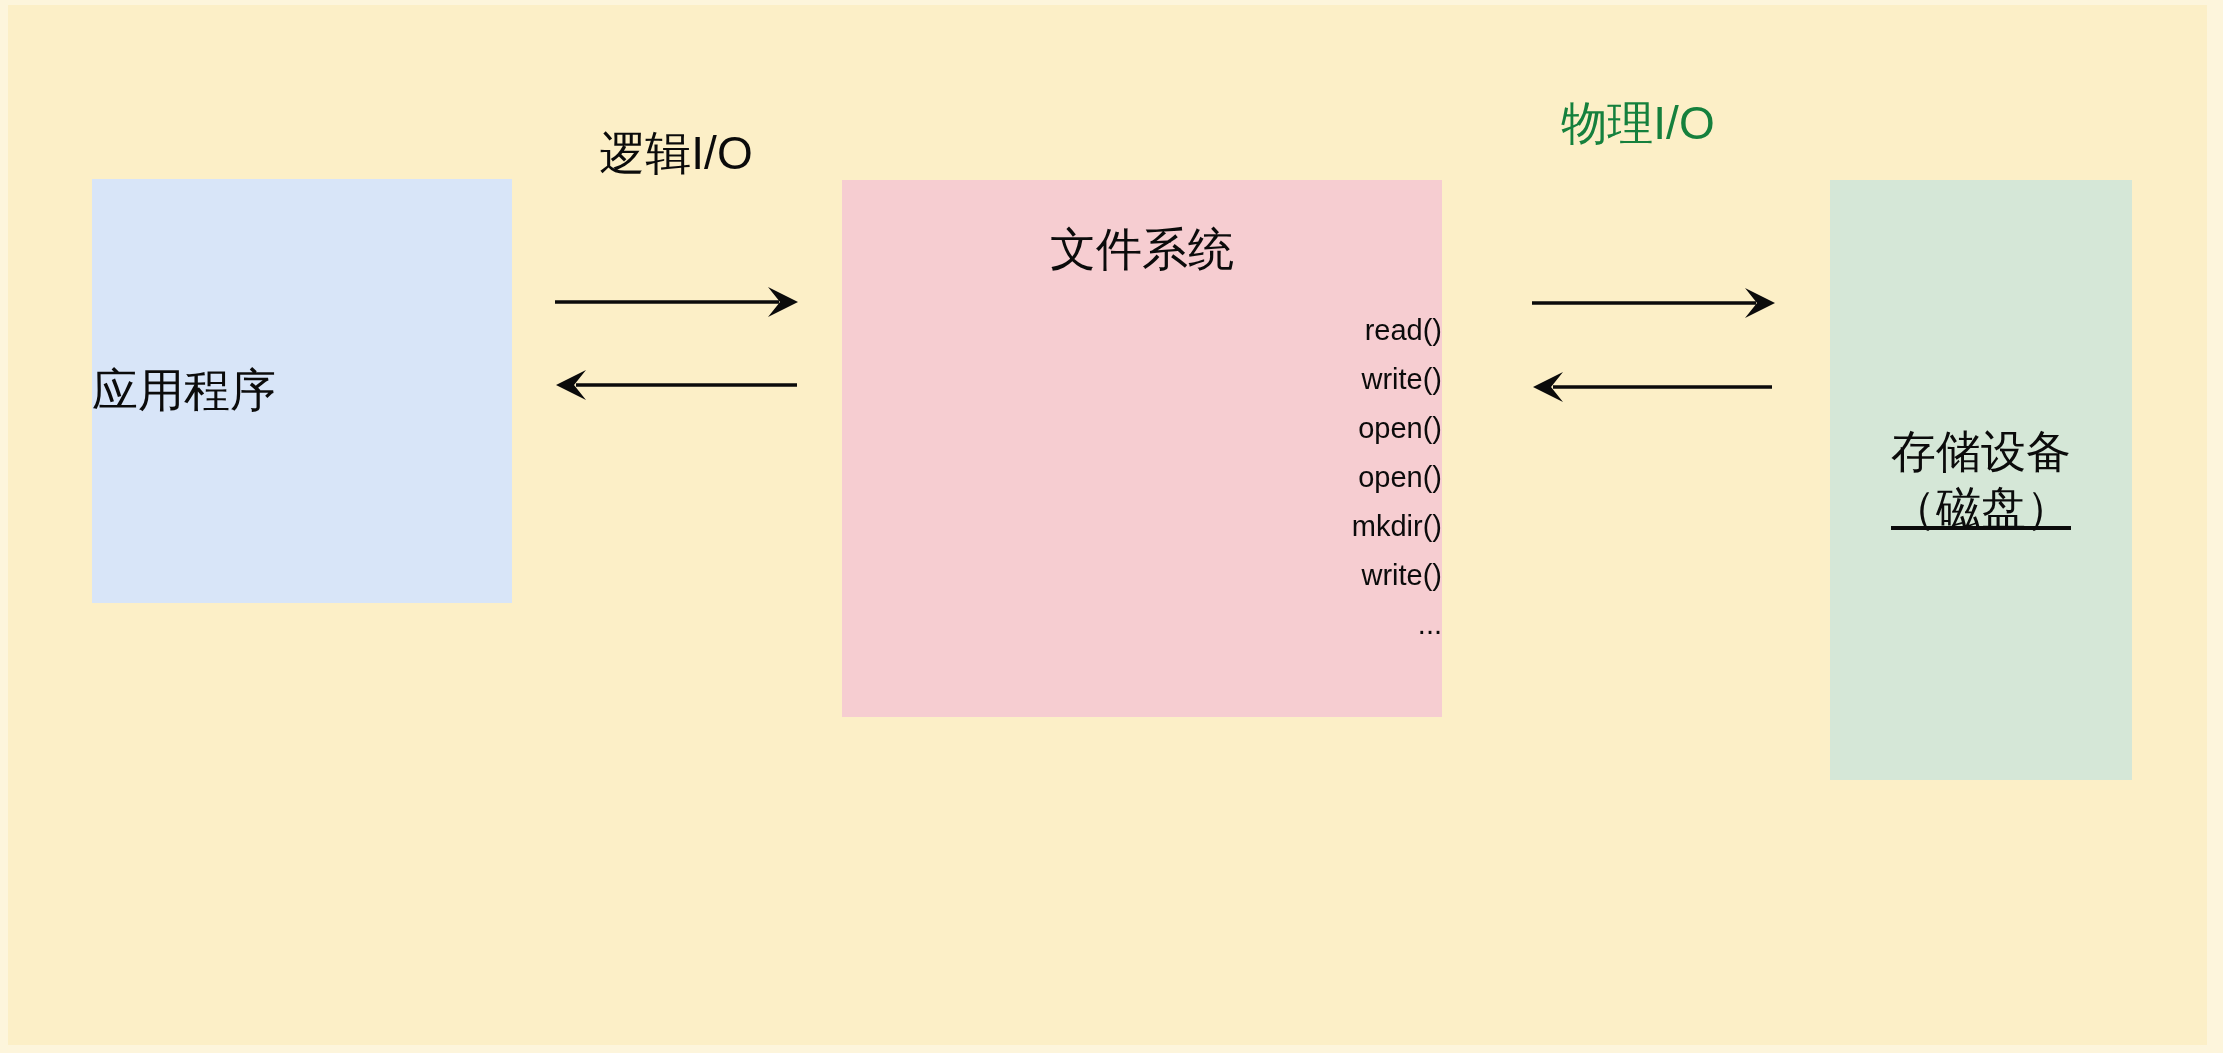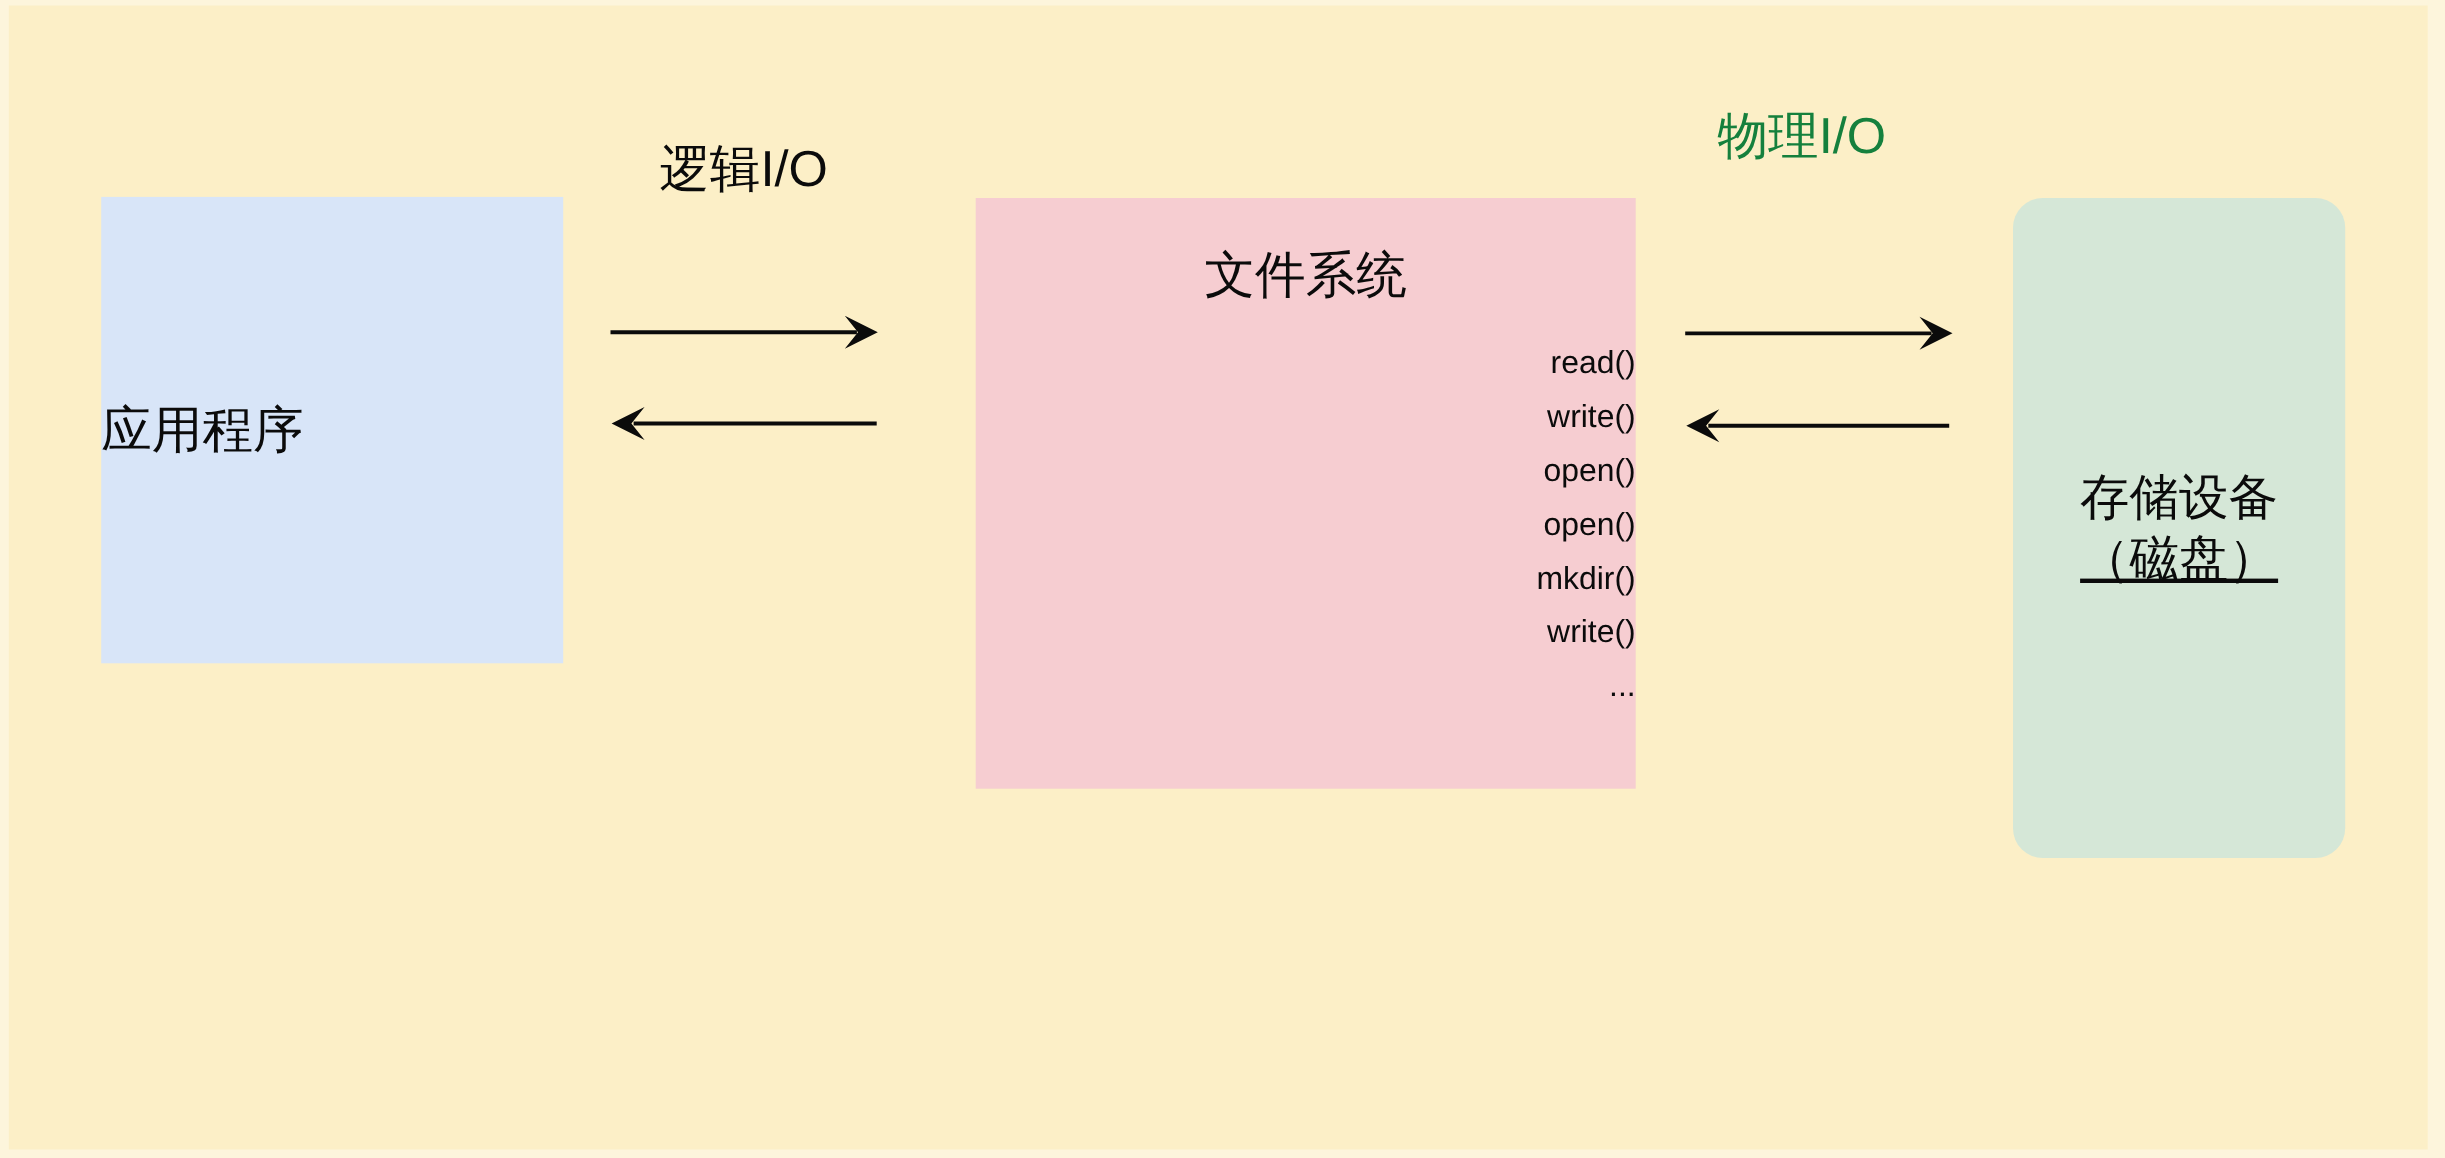--- a/index.html
+++ b/index.html
@@ -41,21 +41,20 @@
     height: 424px;
     display: flex;
     align-items: center;
     font-size: 46px;
   }
   .fs-box {
     left: 842px;
     top: 180px;
     width: 600px;
     height: 537px;
-    margin-left: 45px;
   }
   .fs-title {
     margin-top: 42px;
     text-align: center;
     font-size: 46px;
     line-height: 54px;
   }
   .fs-functions {
     margin-top: 30px;
     margin-left: 66px;
@@ -68,21 +67,20 @@
     top: 180px;
     width: 302px;
     height: 600px;
     display: flex;
     flex-direction: column;
     align-items: center;
     justify-content: center;
     text-align: center;
     font-size: 45px;
     line-height: 56px;
-    border-radius: 27px;
   }
   .arrows {
     position: absolute;
     left: 0;
     top: 0;
     width: 2223px;
     height: 1053px;
     pointer-events: none;
   }
   .arrows line {

